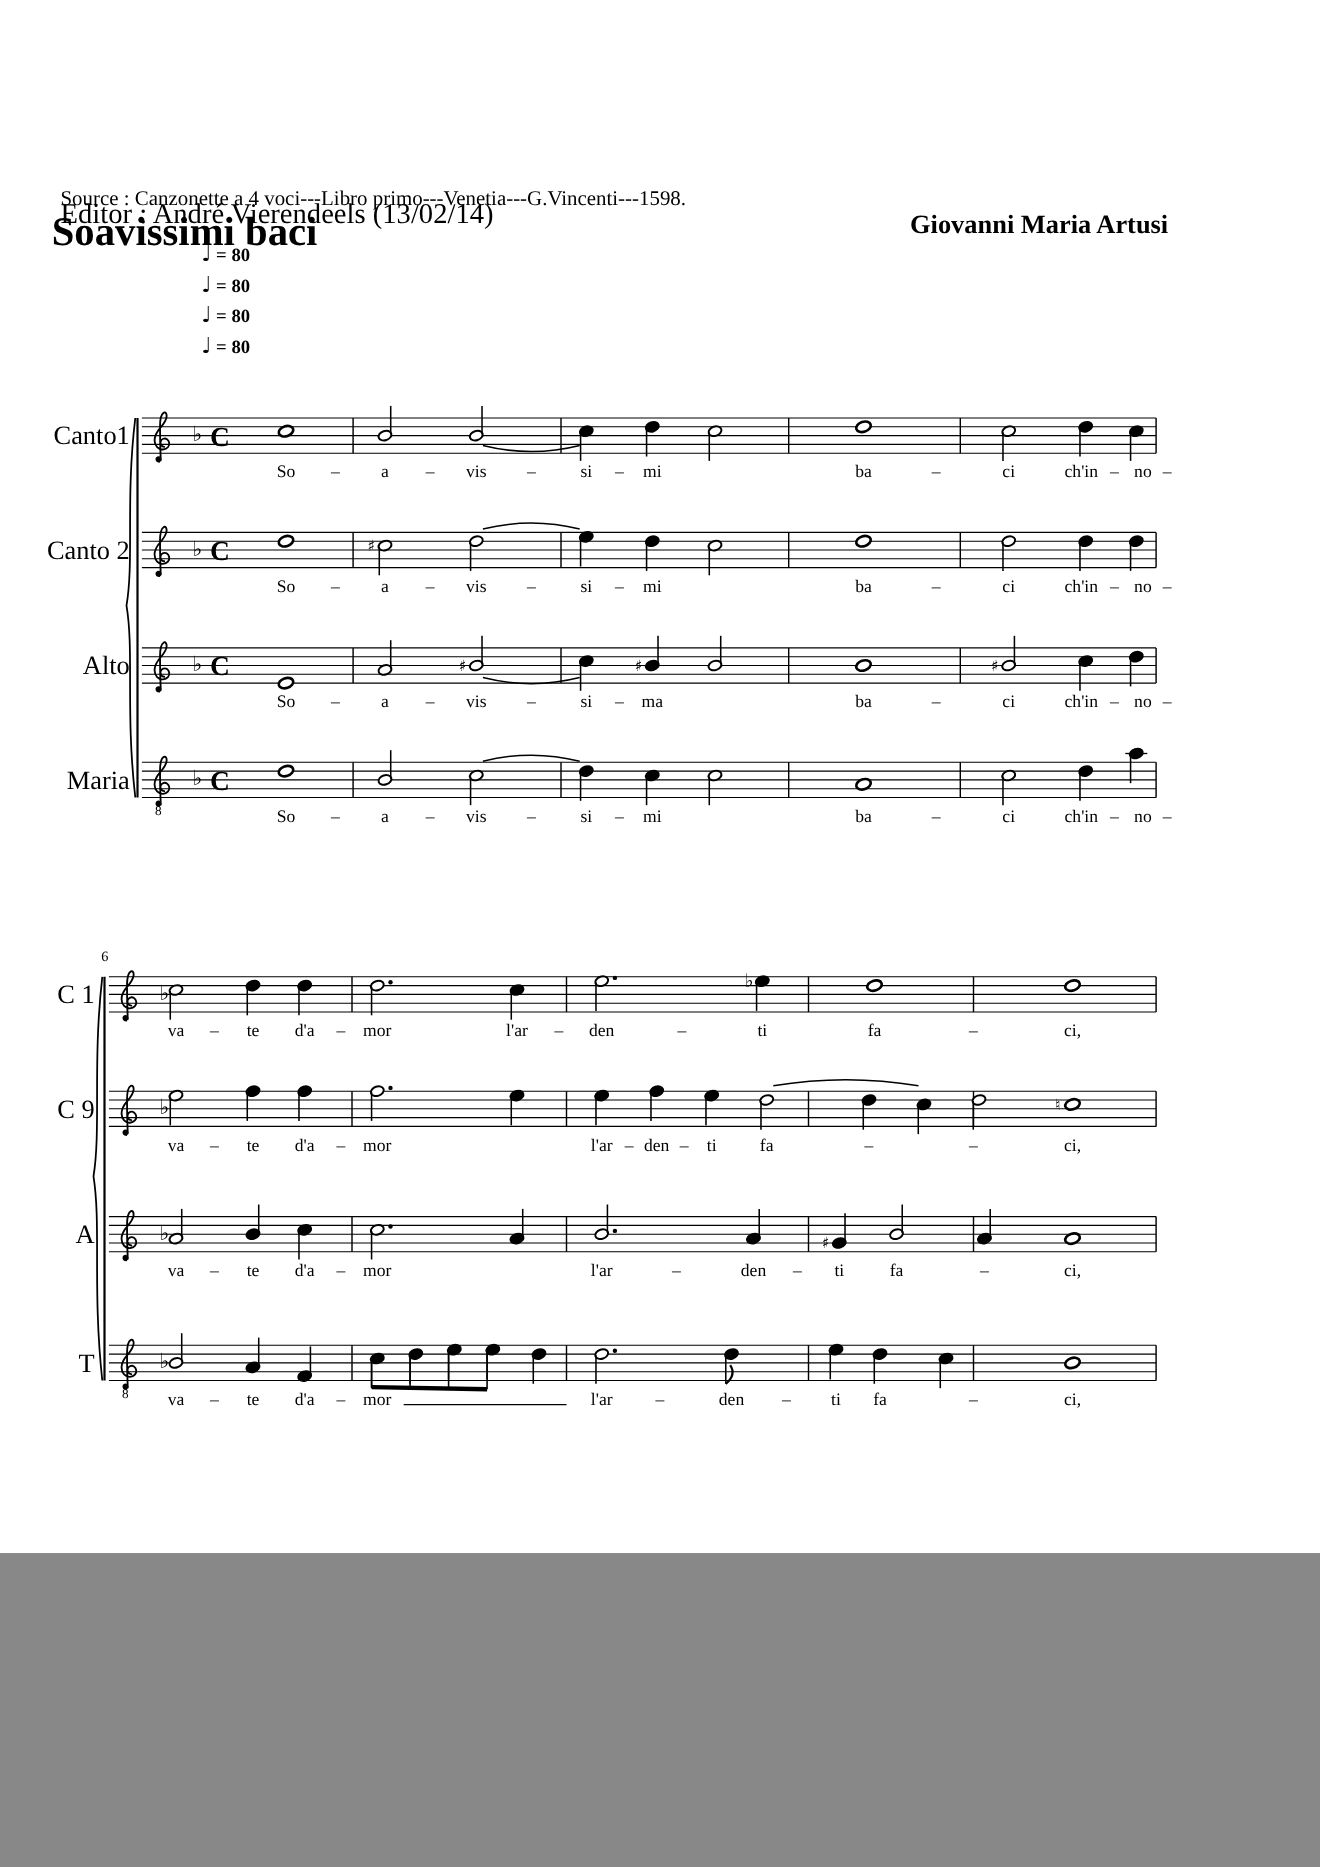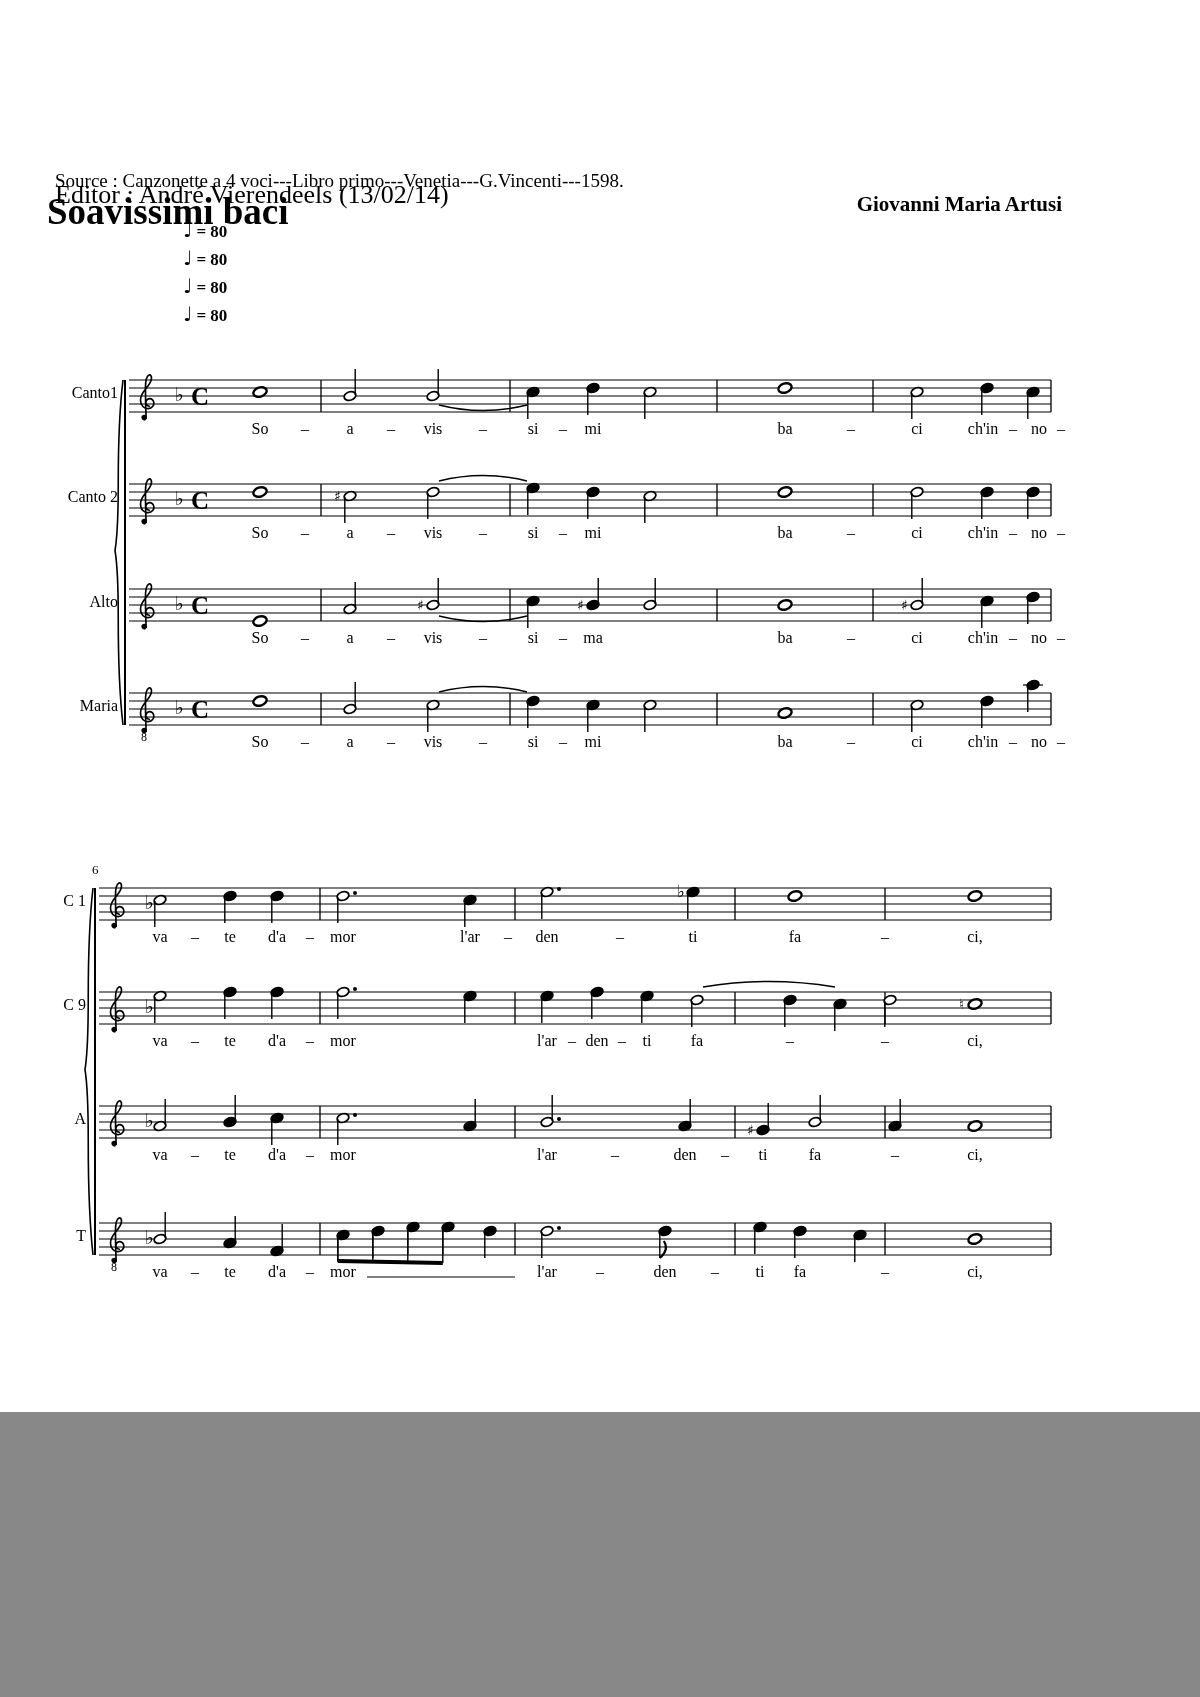--- a/index.html
+++ b/index.html
@@ -1,24 +1,24 @@
 <!DOCTYPE html>
 <html><head>
 <meta charset="utf-8">
 <style>
   html,body{margin:0;padding:0;background:#888;}
   .page{position:relative;width:1200px;height:1412px;background:#ffffff;margin:0 auto;
         font-family:"Liberation Serif","DejaVu Serif",serif;color:#000;overflow:hidden;}
   .src-line{position:absolute;left:55px;top:170px;font-size:19px;white-space:nowrap;}
   .editor-line{position:absolute;left:55px;top:180px;font-size:26px;white-space:nowrap;}
   .score-title{position:absolute;left:47px;top:178px;font-size:37px;font-weight:bold;white-space:nowrap;margin-top:12px;}
-  .composer{position:absolute;right:138px;top:192px;font-size:21px;font-weight:bold;white-space:nowrap;}
+  .composer{position:absolute;right:138px;top:192px;font-size:24px;font-weight:bold;white-space:nowrap;}
   .tempo{position:absolute;left:183px;font-weight:bold;font-size:17px;white-space:nowrap;}
   .tempo .tnote{font-family:"DejaVu Sans",sans-serif;font-size:20px;font-weight:bold;margin-right:4px;}
-  .staff-label{position:absolute;font-size:16px;text-align:right;white-space:nowrap;}
+  .staff-label{position:absolute;font-size:24px;text-align:right;white-space:nowrap;}
   .measure-num{position:absolute;font-size:13px;}
   svg{position:absolute;overflow:visible;}
   svg text.lyric{font-family:"Liberation Serif","DejaVu Serif",serif;font-size:16px;}
   svg text.acc{font-family:"DejaVu Sans",sans-serif;}
   svg text.timesig{font-family:"Liberation Serif",serif;font-size:25px;font-weight:bold;}
   svg text.oct8{font-family:"Liberation Serif",serif;font-size:12px;}
 </style>
 </head>
 <body>
 

